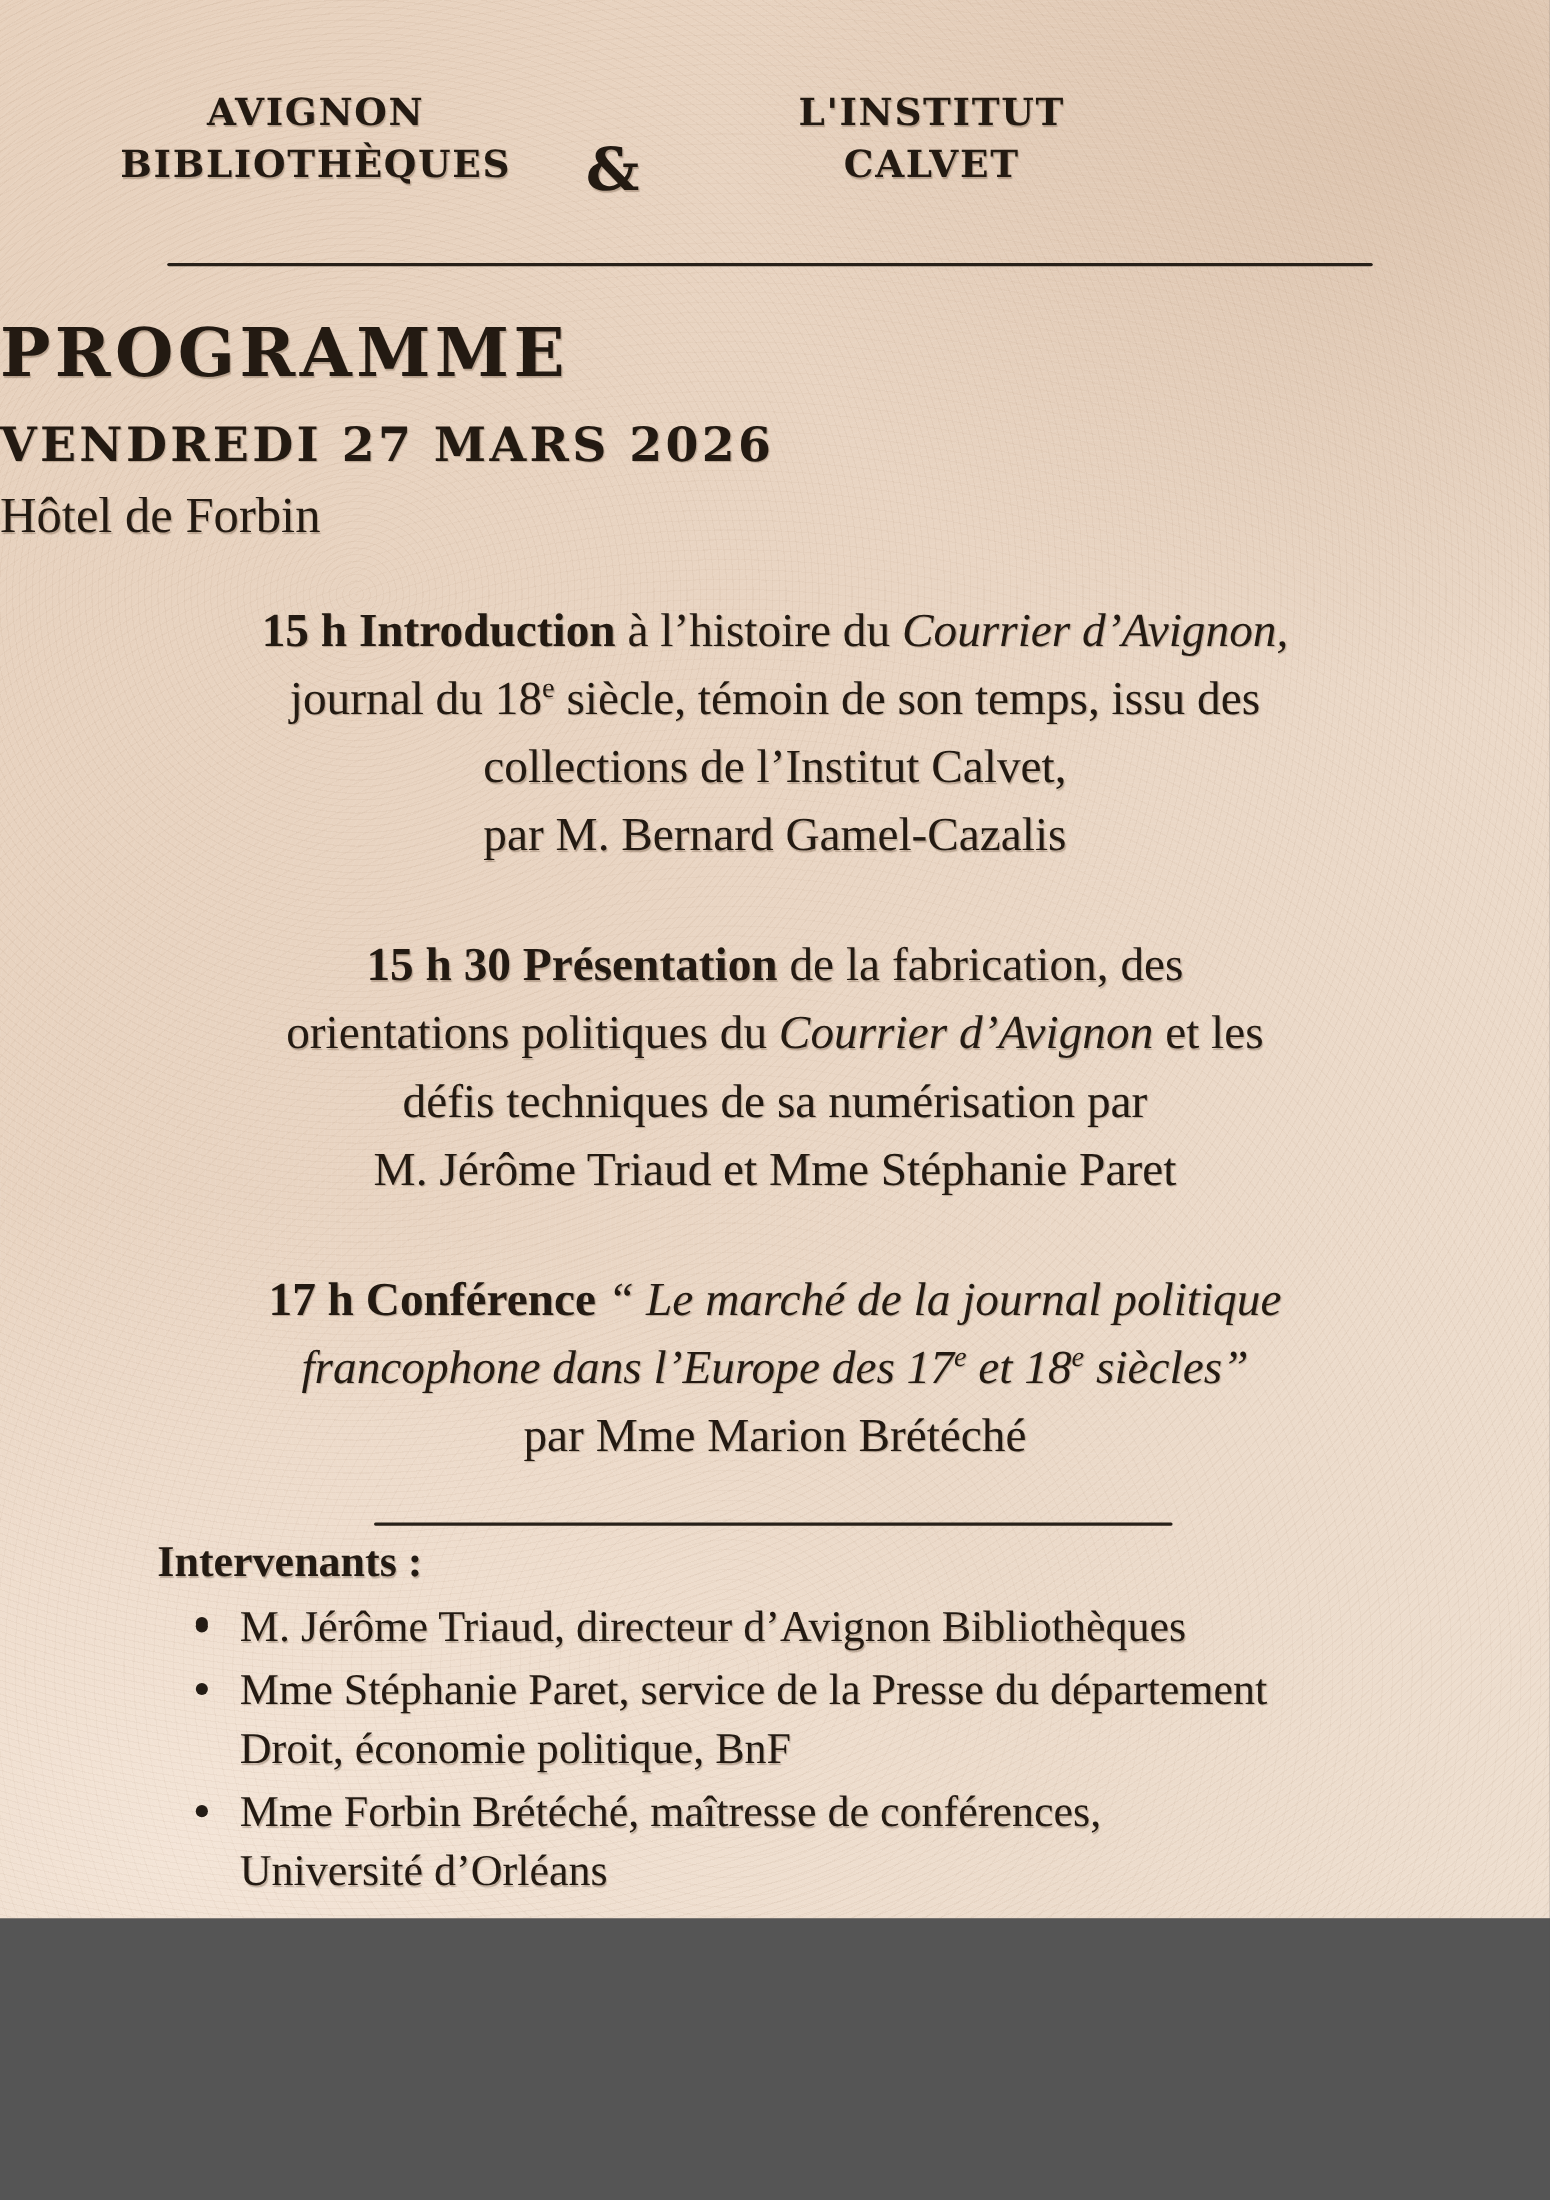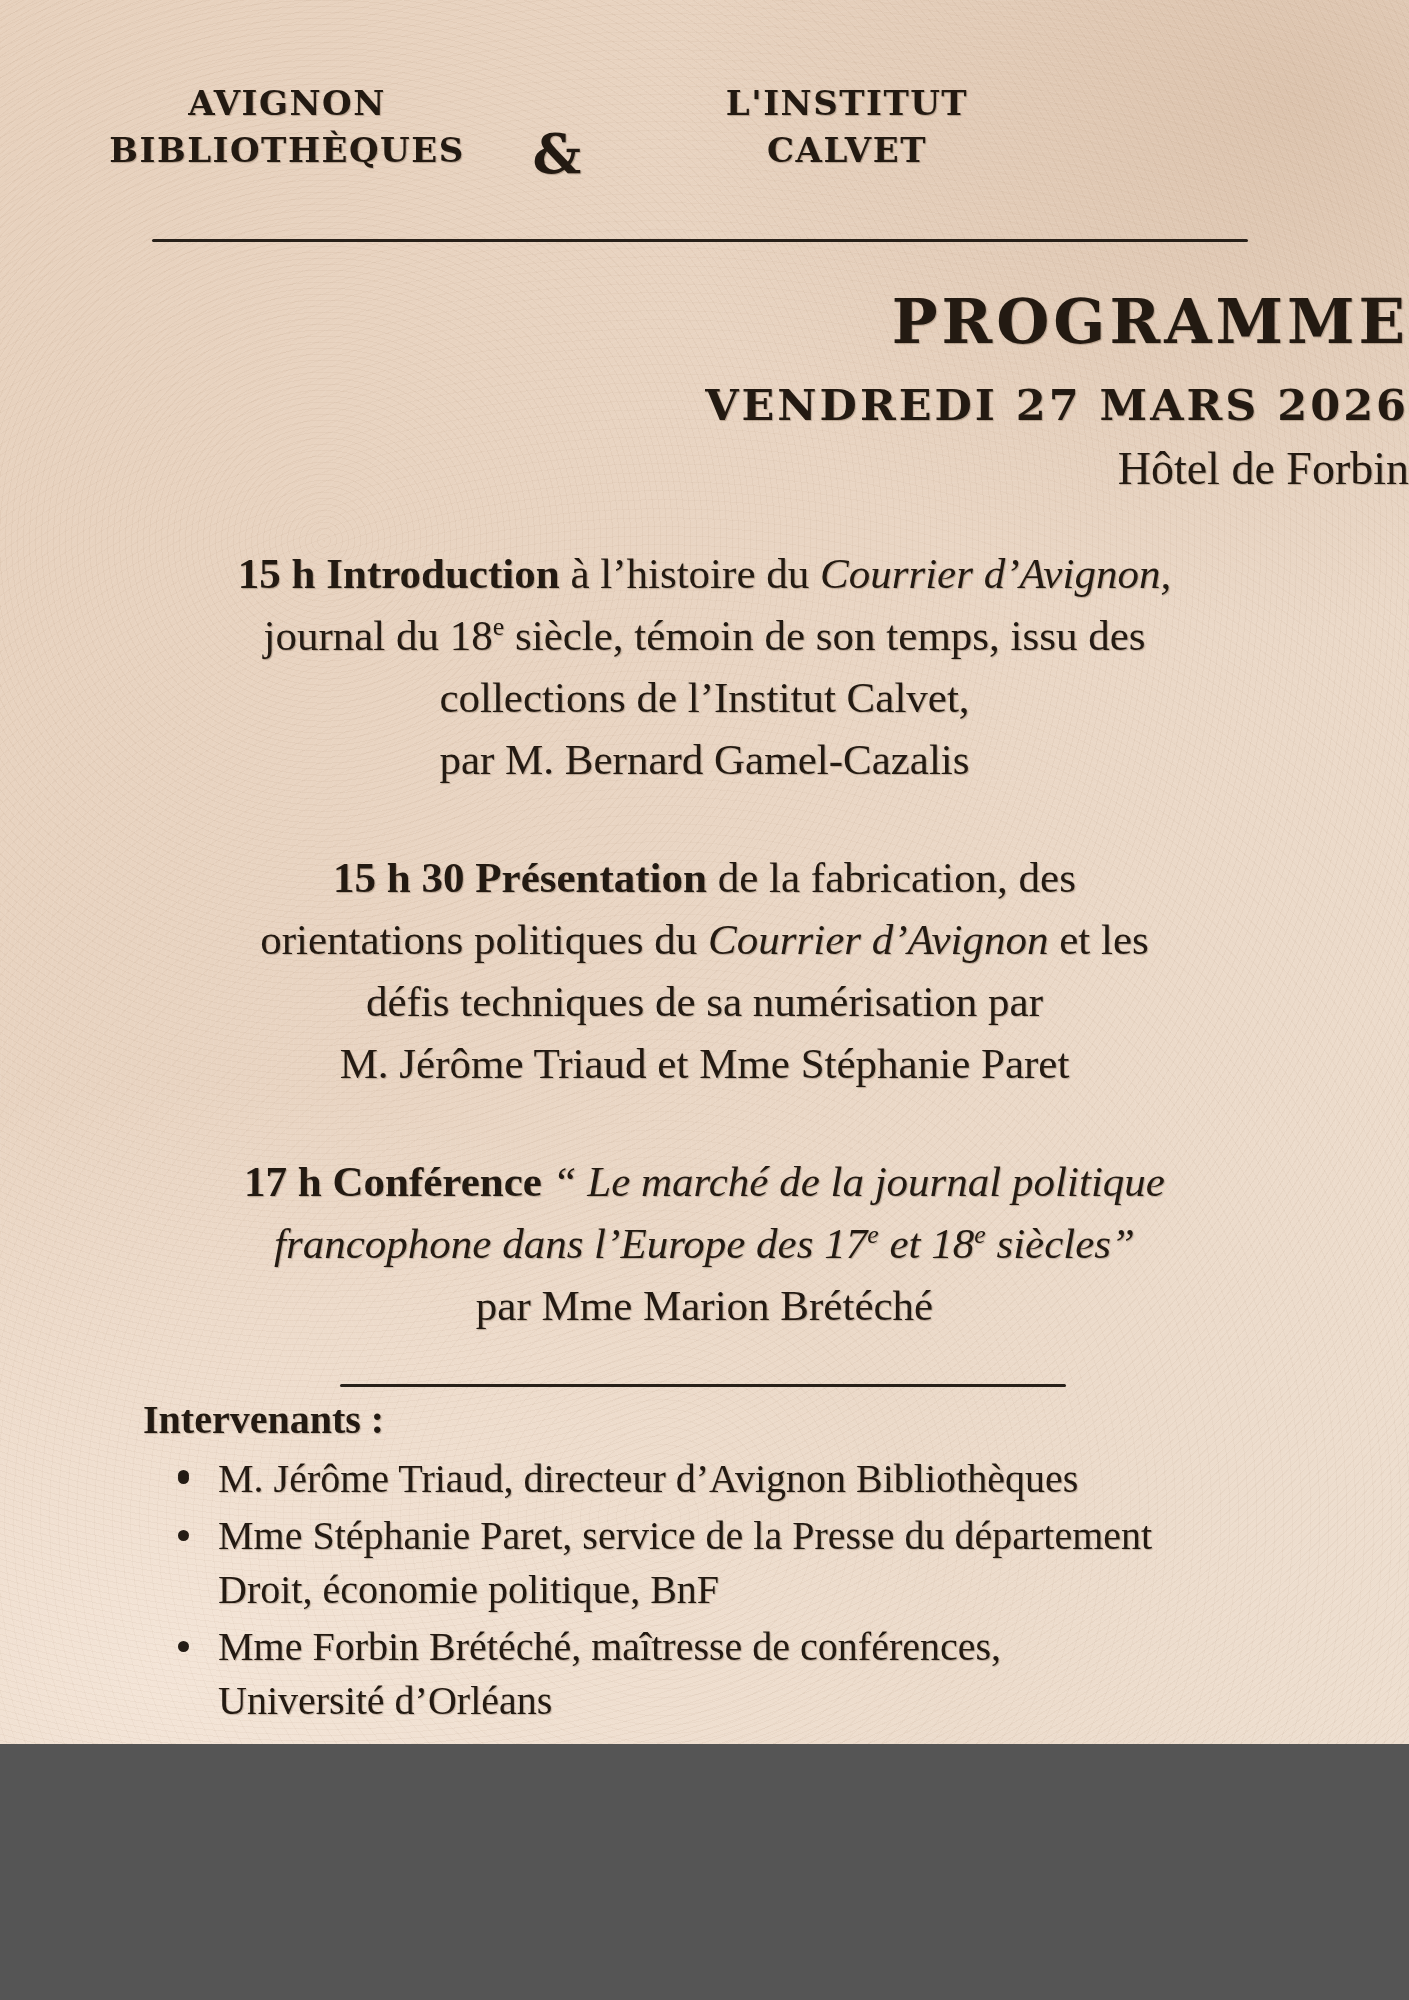--- a/index.html
+++ b/index.html
@@ -25,21 +25,21 @@
   .tw{font-family:"DejaVu Serif",serif;font-weight:700;}
 
   
   .org{position:absolute;top:80px;width:390px;text-align:center;font-size:34px;line-height:47px;letter-spacing:1.5px;}
   .org-left{left:92px;}
   .org-right{left:652px;}
   .amp{position:absolute;left:515px;top:124px;width:84px;text-align:center;font-size:54px;line-height:60px;}
   .rule{position:absolute;background:var(--rule);border-radius:2px;}
   .header-rule{left:152px;top:239px;width:1096px;height:3px;}
 
-  .centered{position:absolute;left:0;width:100%;text-align:right;}
+  .centered{position:absolute;left:0;width:100%;text-align:left;}
   .title{top:286px;font-size:61px;letter-spacing:4px;}
   .date{top:380px;font-size:43px;letter-spacing:3px;}
   .venue{top:442px;font-size:46px;}
 
   
   .sessions{position:absolute;left:100px;top:543px;width:1209px;text-align:center;font-size:43px;}
   .session{margin-bottom:56px;}
   .sline{line-height:62px;}
   .sb{font-weight:700;}
   .si{font-style:italic;}

